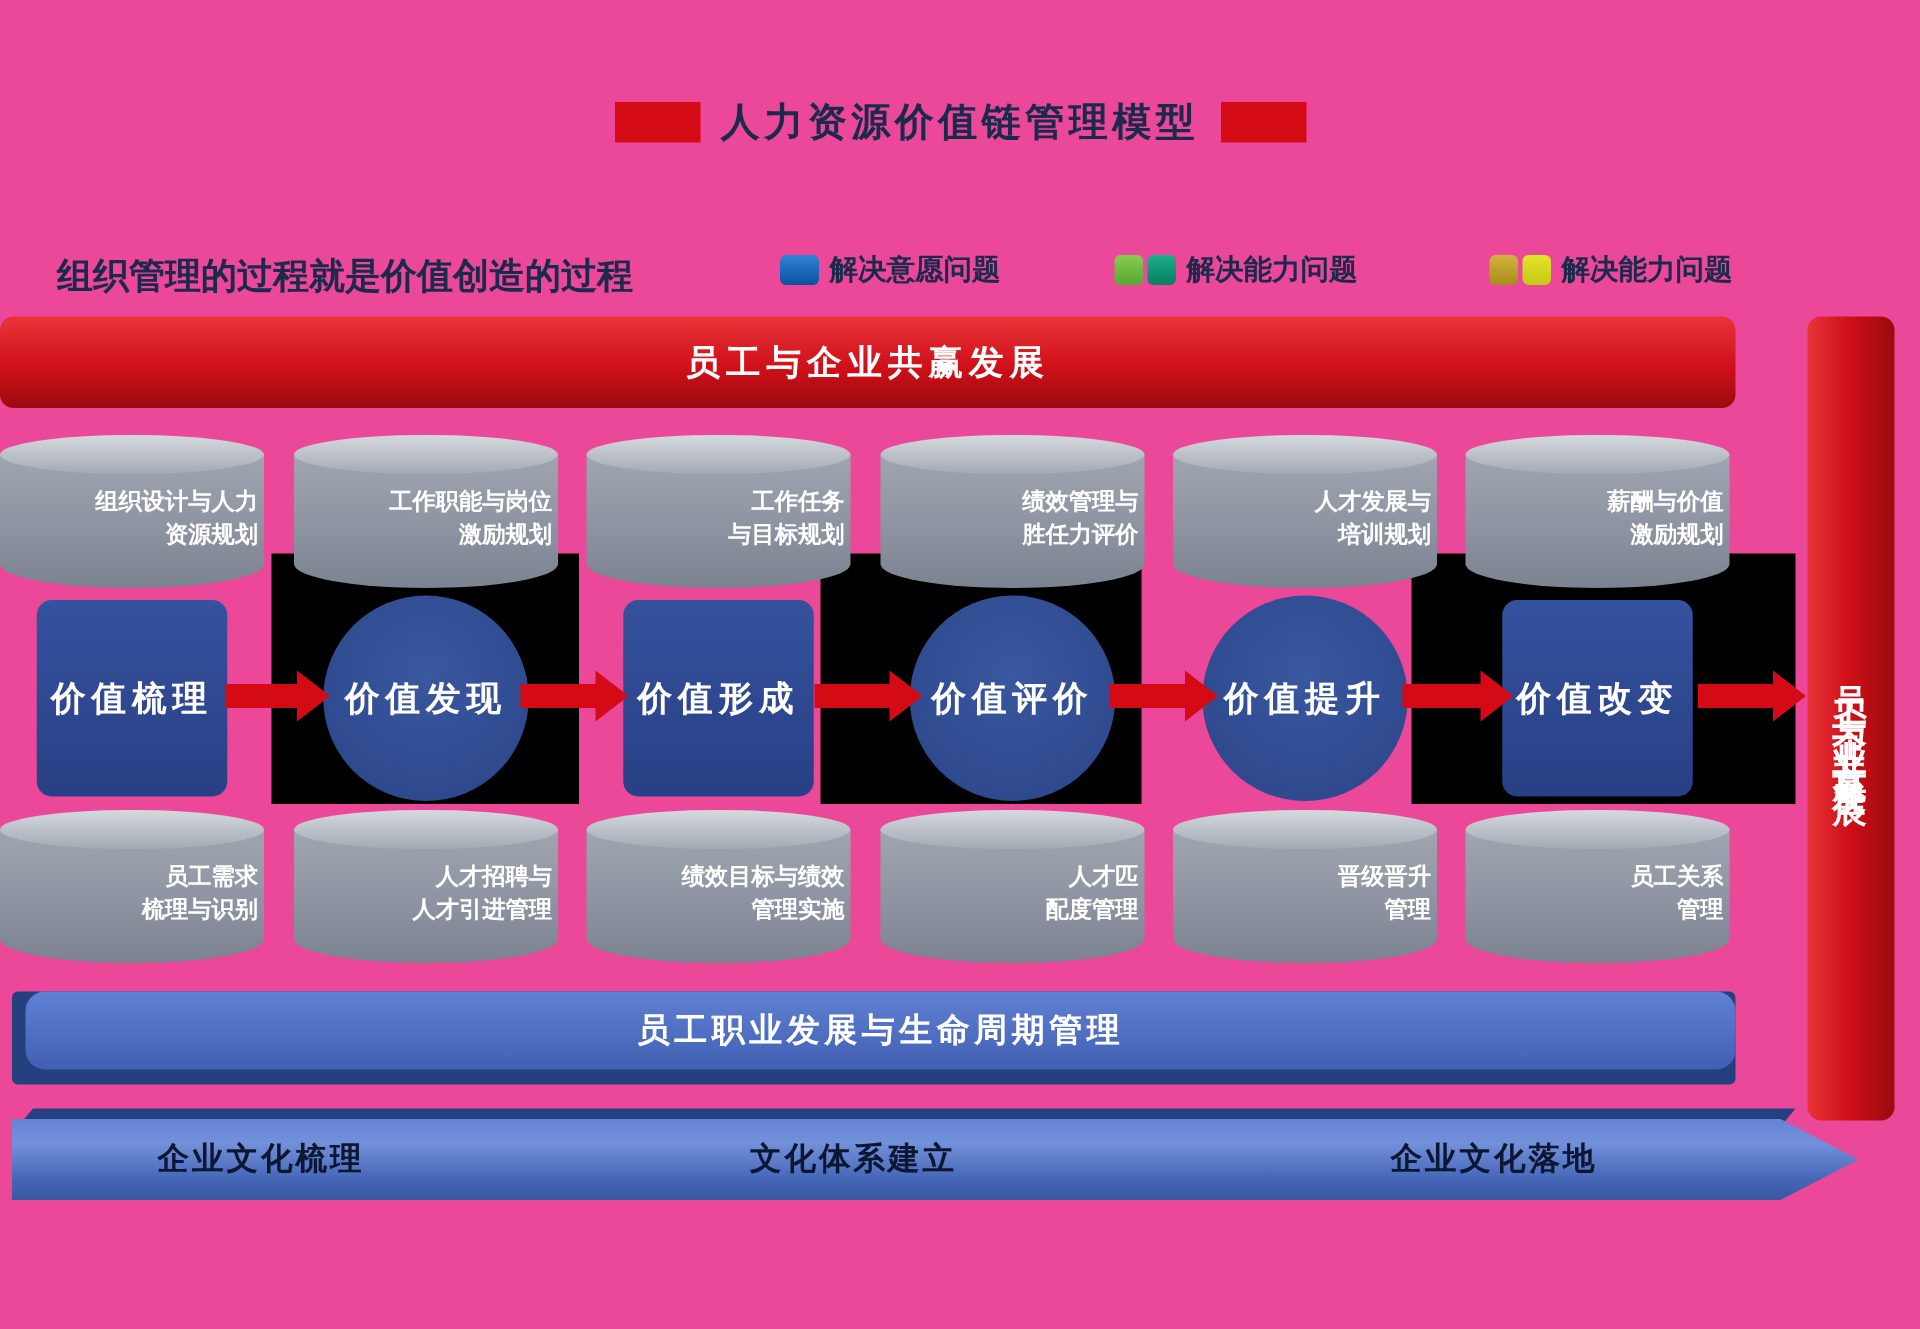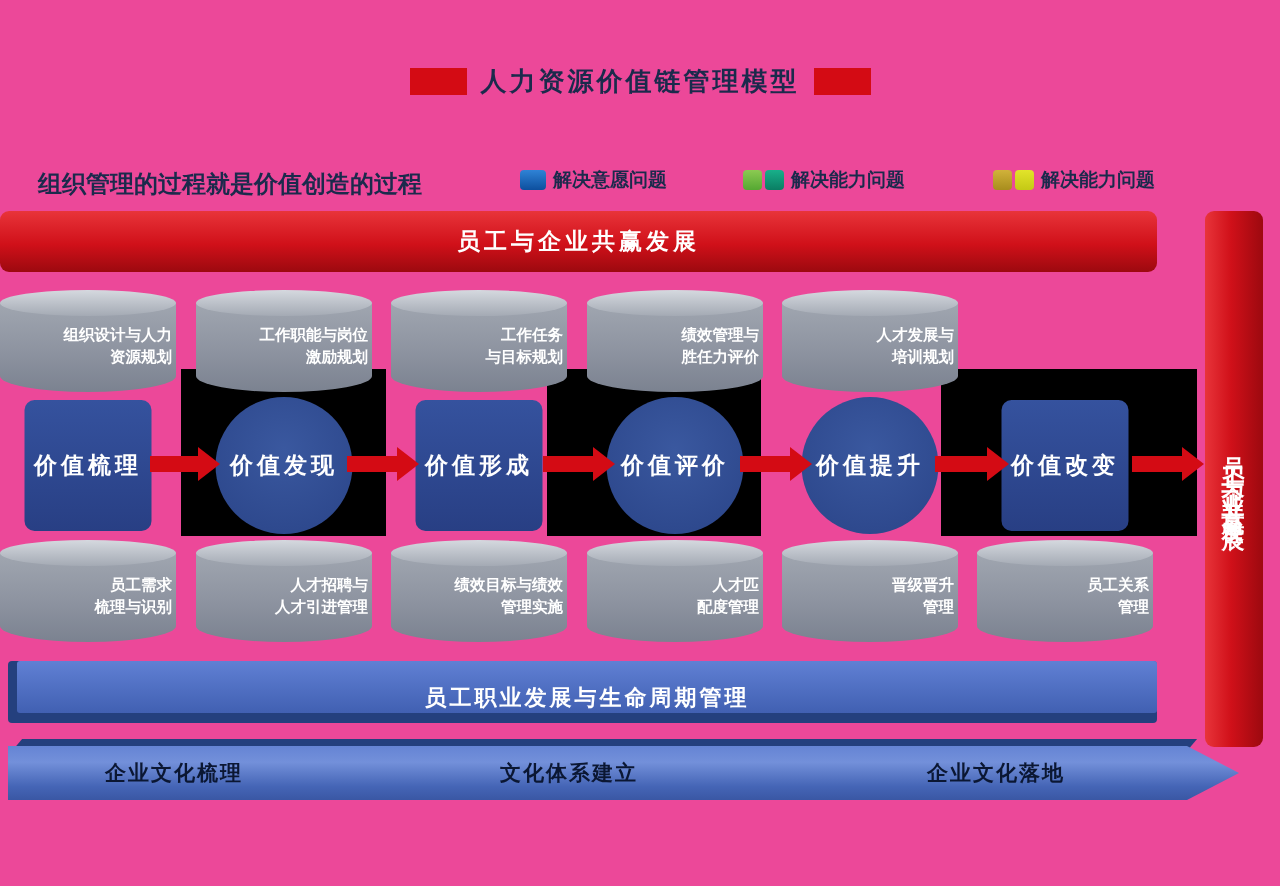--- a/index.html
+++ b/index.html
@@ -65,23 +65,23 @@
 
   
   .arrow{position:absolute;top:447px;height:34px;z-index:4;}
   .arrow .shaft{position:absolute;left:0;right:20px;top:9px;height:16px;background:#d40b14;}
   .arrow .head{position:absolute;right:0;top:0;width:0;height:0;
                border-top:17px solid transparent;border-bottom:17px solid transparent;
                border-left:22px solid #d40b14;}
 
   
   .banner-mid{position:absolute;left:8px;top:661px;width:1149px;height:62px;background:#24407e;border-radius:4px;}
-  .banner-mid .face{position:absolute;left:9px;top:0;right:0;bottom:10px;border-radius:3px;
+  .banner-mid .face{position:absolute;left:9px;top:0;right:0;bottom:10px;border-radius:13px;
                     background:linear-gradient(180deg,#6080d4,#4160b2);
-                    display:flex;align-items:flex-end;justify-content:center;}
+                    display:flex;align-items:center;justify-content:center;}
   .banner-mid .face span{color:#fff;font-size:22px;font-weight:bold;letter-spacing:3px;}
 
   
   .culture{position:absolute;left:8px;top:739px;width:1231px;height:61px;}
   .culture .depth{position:absolute;left:4px;top:0;width:1175px;height:12px;background:#24407e;
                   transform:skewX(-40deg);transform-origin:bottom left;}
   .culture .face{position:absolute;left:0;top:7px;right:0;bottom:0;
                  background:linear-gradient(180deg,#6584d4 0%,#7390da 30%,#4565b6 75%,#3a57a4 100%);
                  clip-path:polygon(0 0,calc(100% - 52px) 0,100% 50%,calc(100% - 52px) 100%,0 100%);}
   .culture .c-label{position:absolute;top:0;height:54px;line-height:54px;color:#0b1733;
@@ -240,20 +240,28 @@
       <div class="ell"></div>
       <div class="body"></div>
       <div class="label">
         <span>晋级晋升</span>
         <span>管理</span>
       </div>
     </div>
   </div>
 
   <div class="column" style="left:977px">
+    <div class="cyl top">
+      <div class="ell"></div>
+      <div class="body"></div>
+      <div class="label">
+        <span>薪酬与价值</span>
+        <span>激励规划</span>
+      </div>
+    </div>
     <div class="core square">
       <span>价值</span>
       <span>改变</span>
     </div>
     <div class="cyl bot">
       <div class="ell"></div>
       <div class="body"></div>
       <div class="label">
         <span>员工关系</span>
         <span>管理</span>

